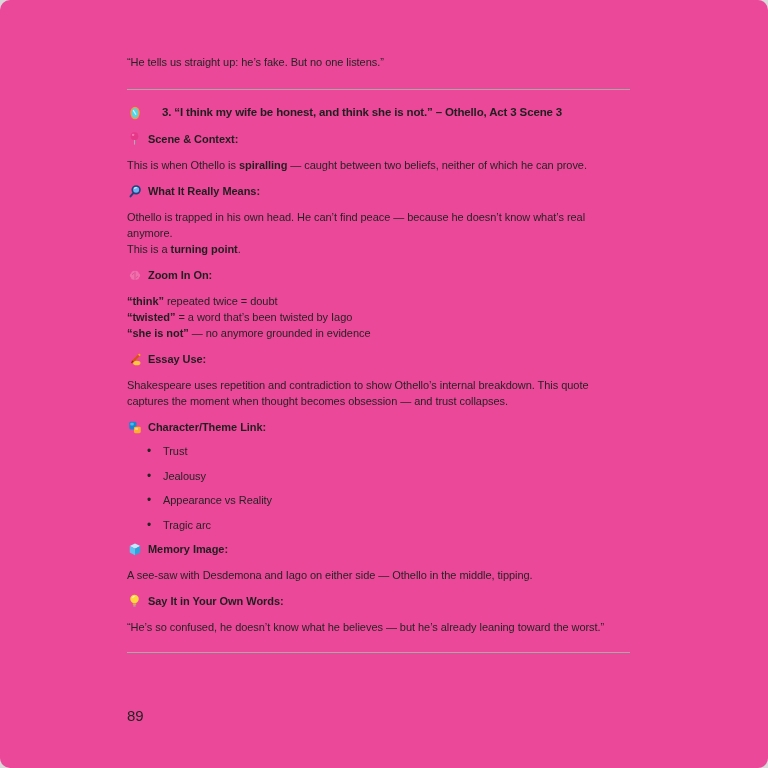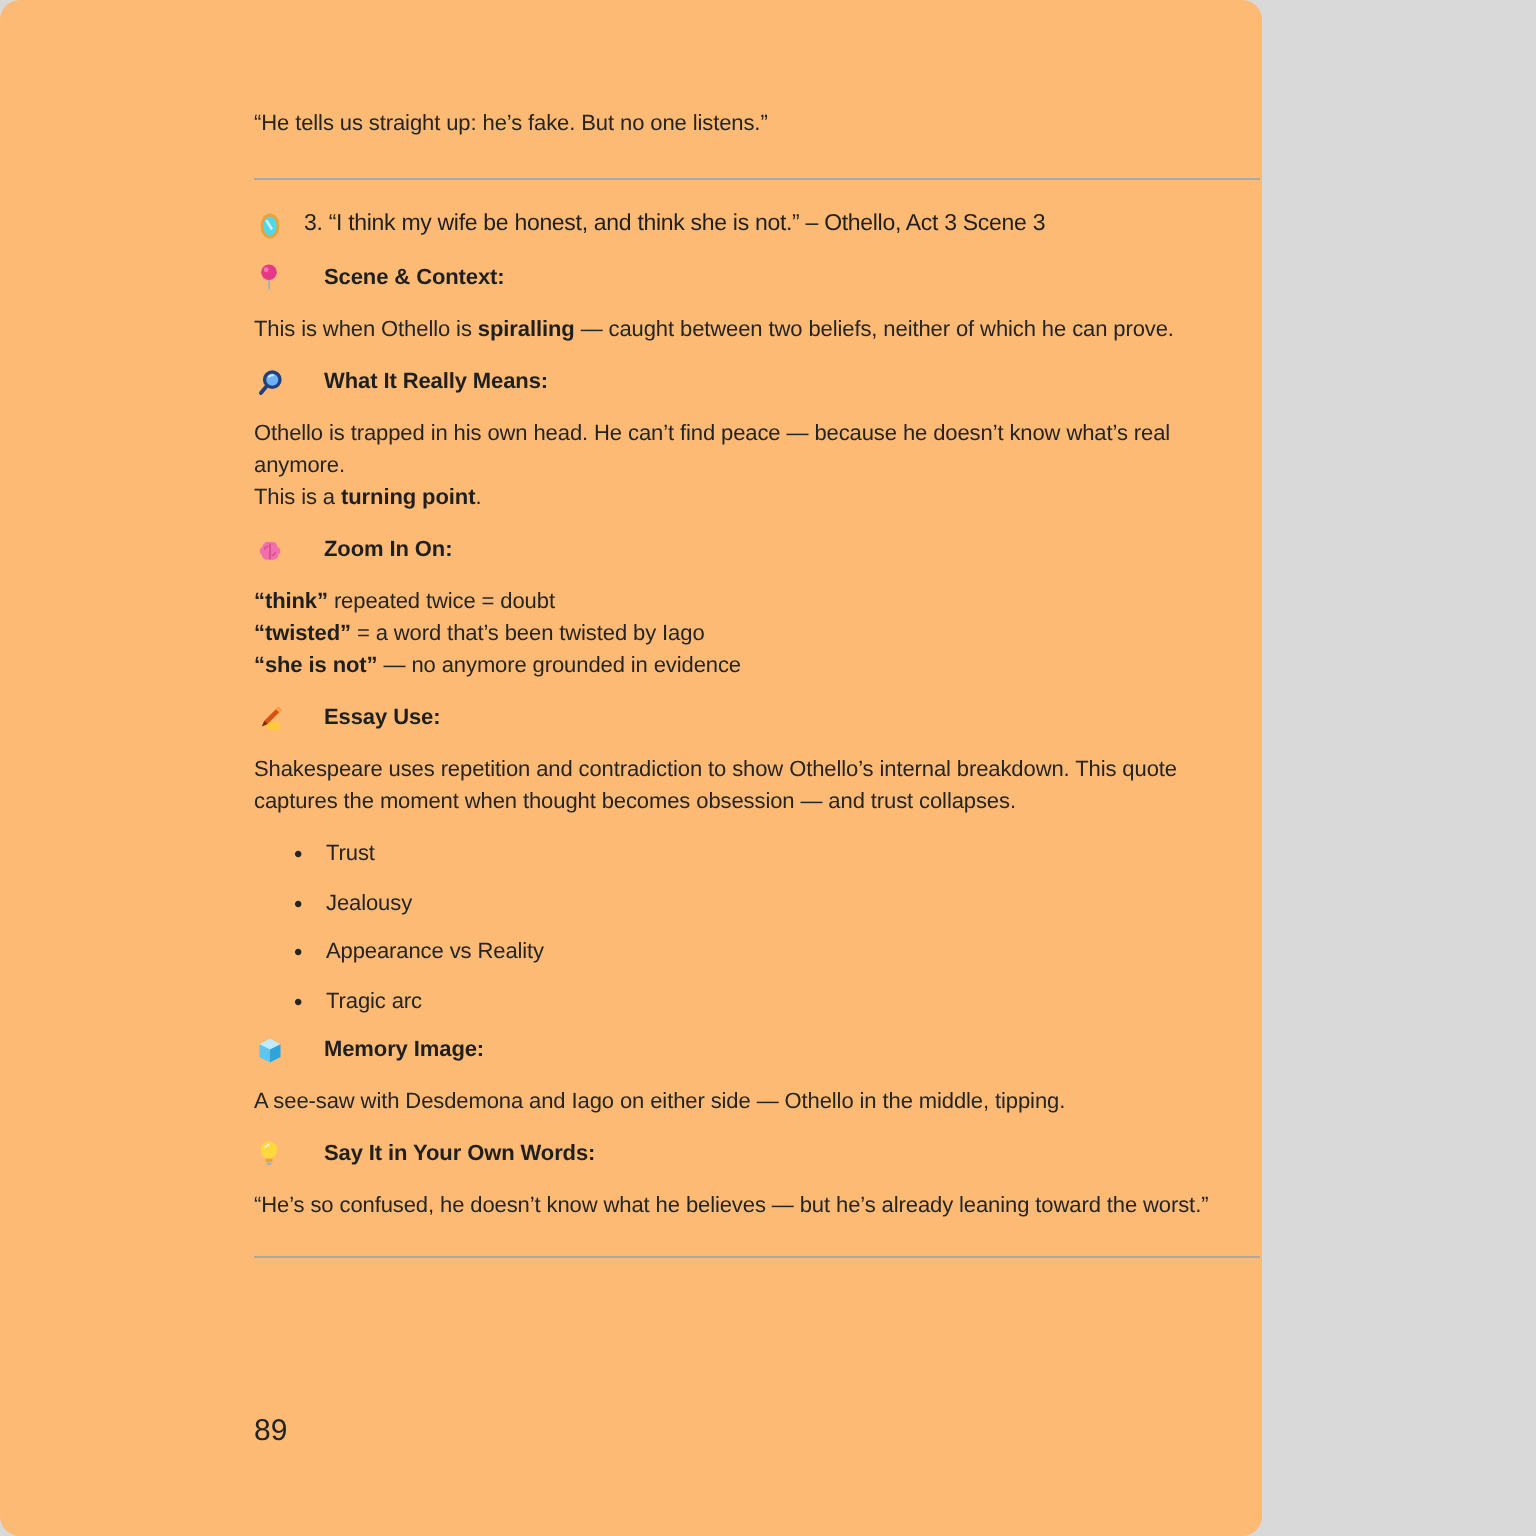--- a/index.html
+++ b/index.html
@@ -3,48 +3,48 @@
 <meta charset="utf-8">
 <style>
   html,body{margin:0;padding:0;}
   body{
     width:768px;height:768px;
     background:#d9d9d9;
     font-family:"Liberation Sans", sans-serif;
   }
   .page{
     position:relative;
-    width:631px;height:768px;
-    background:#fdba74;
+    width:768px;height:768px;
+    background:#ec4899;
     border-radius:10px;
     overflow:hidden;
   }
   .content{
     position:absolute;
     left:127px;top:0;
     width:503px;
     color:#242424;
     font-size:11px;
     letter-spacing:-0.05px;
     line-height:16px;
   }
   p{margin:0 0 10px;}
   p.intro{margin:54px 0 0;}
   hr.rule{
     border:none;border-top:1px solid #a9a9a9;
     margin:19px 0 14px;height:0;
   }
   hr.rule-bottom{margin:17px 0 0;}
   .title-row{
-    display:flex;align-items:center;gap:10px;
-    font-weight:normal;font-size:11.5px;letter-spacing:-0.15px;
+    display:flex;align-items:center;gap:20px;
+    font-weight:bold;font-size:11.5px;letter-spacing:-0.15px;
     line-height:17px;margin:0 0 10px;color:#1f1f1f;
   }
   .h-row{
-    display:flex;align-items:center;gap:20px;
+    display:flex;align-items:center;gap:6px;
     font-weight:bold;line-height:16px;margin:0 0 10px;color:#1f1f1f;
   }
   .h-row.tight{margin-bottom:8px;}
   .icon{flex:0 0 auto;display:inline-flex;width:15px;height:16px;align-items:center;justify-content:center;}
   .icon svg{display:block;}
   strong{font-weight:bold;color:#1f1f1f;}
   ul.theme-list{
     list-style:none;margin:0 0 6px;padding:0;
   }
   ul.theme-list li{
@@ -136,20 +136,31 @@
           <path d="M12.8 1.6 L14.6 3.4 L6.6 11.4 L3.4 12.8 L4.8 9.6 Z" fill="#d9500f"></path>
           <path d="M4.8 9.6 L3.4 12.8 L6.6 11.4 Z" fill="#7a2e00"></path>
           <path d="M12.8 1.6 L14.6 3.4 L13.2 4.8 L11.4 3 Z" fill="#ffaa33"></path>
         </svg>
       </span>
       <span>Essay Use:</span>
     </div>
 
     <p>Shakespeare uses repetition and contradiction to show Othello’s internal breakdown. This quote captures the moment when thought becomes obsession — and trust collapses.</p>
 
+    <div class="h-row tight">
+      <span class="icon">
+        <svg width="14" height="15" viewBox="0 0 16 17">
+          <rect x="1.5" y="2" width="8.2" height="8.8" rx="1.6" fill="#1588d1"></rect>
+          <rect x="2.6" y="3.1" width="4" height="3" rx="1" fill="#55b3e8"></rect>
+          <rect x="6.8" y="7.6" width="7.7" height="7.4" rx="1.6" fill="#ffb02e"></rect>
+          <rect x="7.9" y="8.7" width="3.6" height="2.6" rx="0.9" fill="#ffd083"></rect>
+        </svg>
+      </span>
+      <span>Character/Theme Link:</span>
+    </div>
 
     <ul class="theme-list">
       <li>Trust</li>
       <li>Jealousy</li>
       <li>Appearance vs Reality</li>
       <li>Tragic arc</li>
     </ul>
 
     <div class="h-row">
       <span class="icon">

